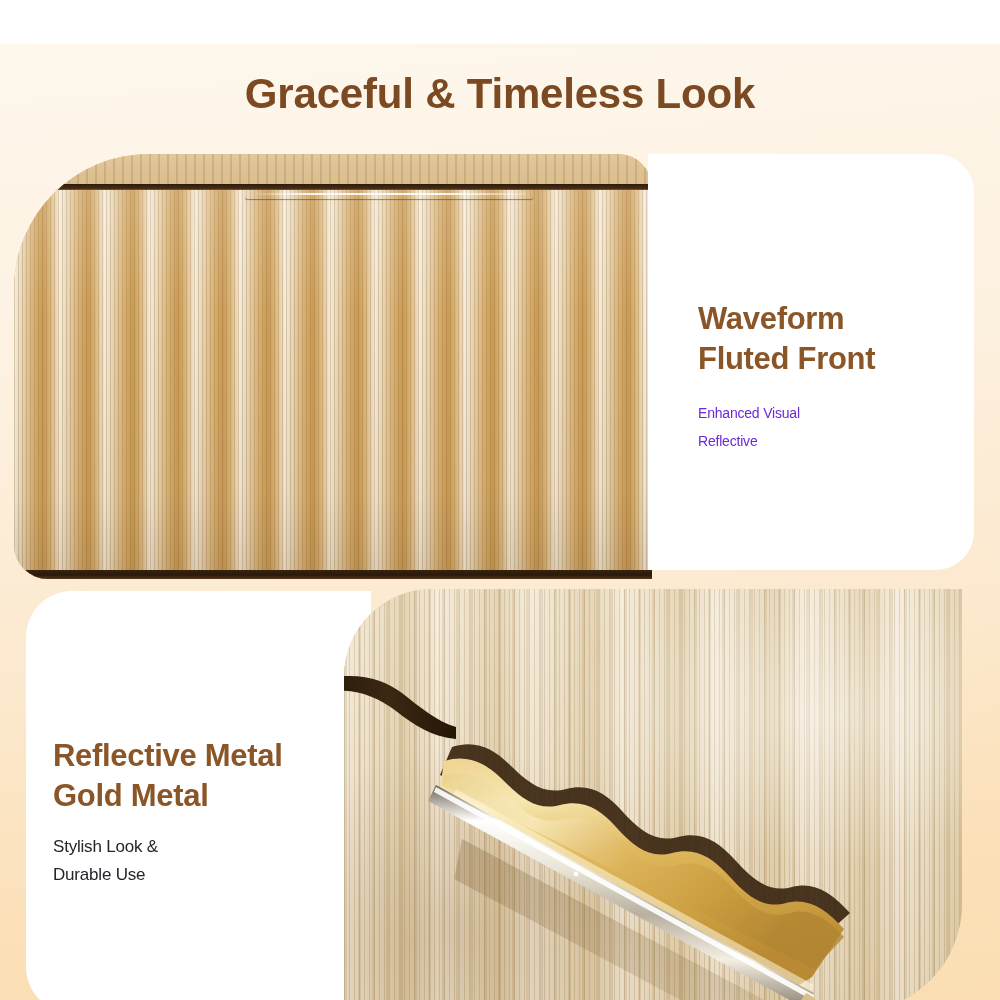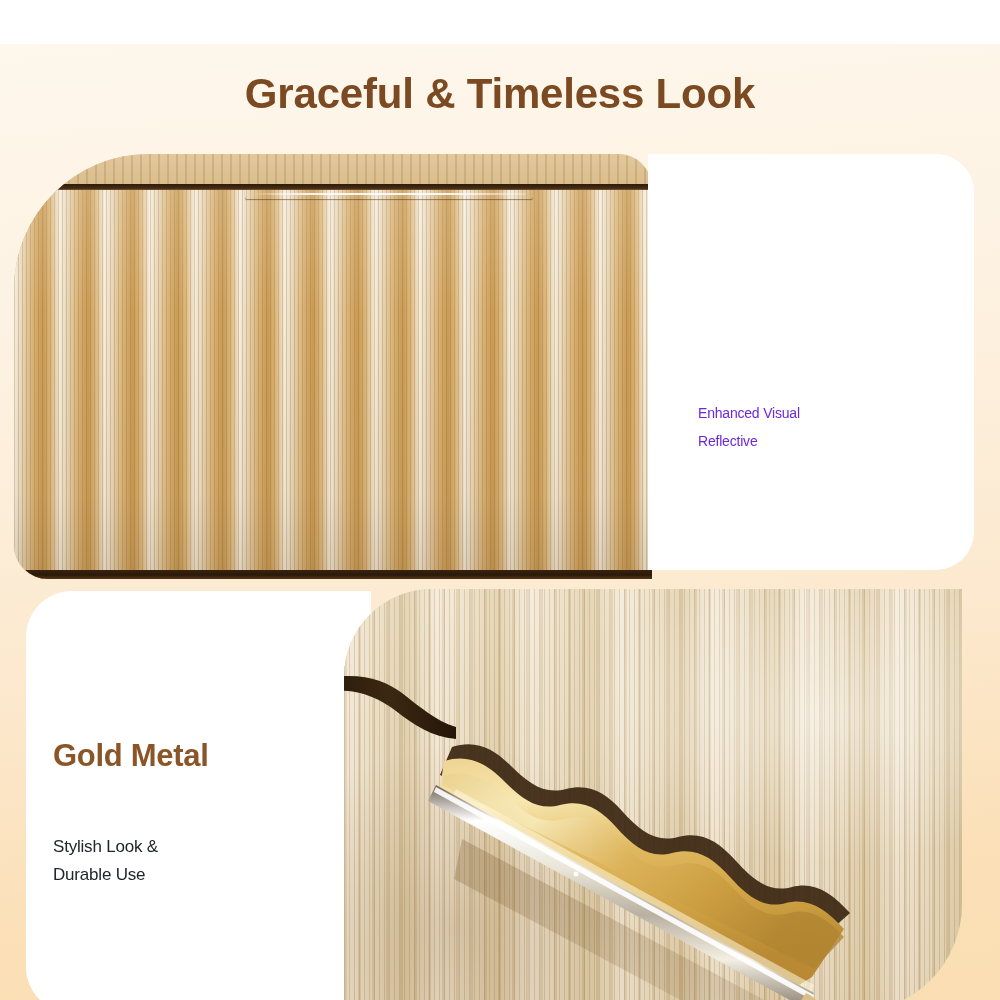--- a/index.html
+++ b/index.html
@@ -246,28 +246,33 @@
   <div class="photo-top">
     <div class="cab-top-surface"></div>
     <div class="cab-top-shadow"></div>
     <div class="cab-face"></div>
     <div class="cab-handle-top"></div>
     <div class="cab-handle-top-gloss"></div>
     <div class="cab-bottom-edge"></div>
   </div>
 
   <div class="card-right">
+    <div class="heading">
+      <div>Waveform</div>
+      <div>Fluted Front</div>
+    </div>
     <div class="subtext">
       <div>Enhanced Visual</div>
       <div>Reflective</div>
     </div>
   </div>
 
   <div class="card-left">
     <div class="heading">
+      <div>Reflective Metal</div>
       <div>Gold Metal</div>
     </div>
     <div class="subtext">
       <div>Stylish Look &amp;</div>
       <div>Durable Use</div>
     </div>
   </div>
 
   <div class="photo-bottom">
     <div class="wood-closeup"></div>

